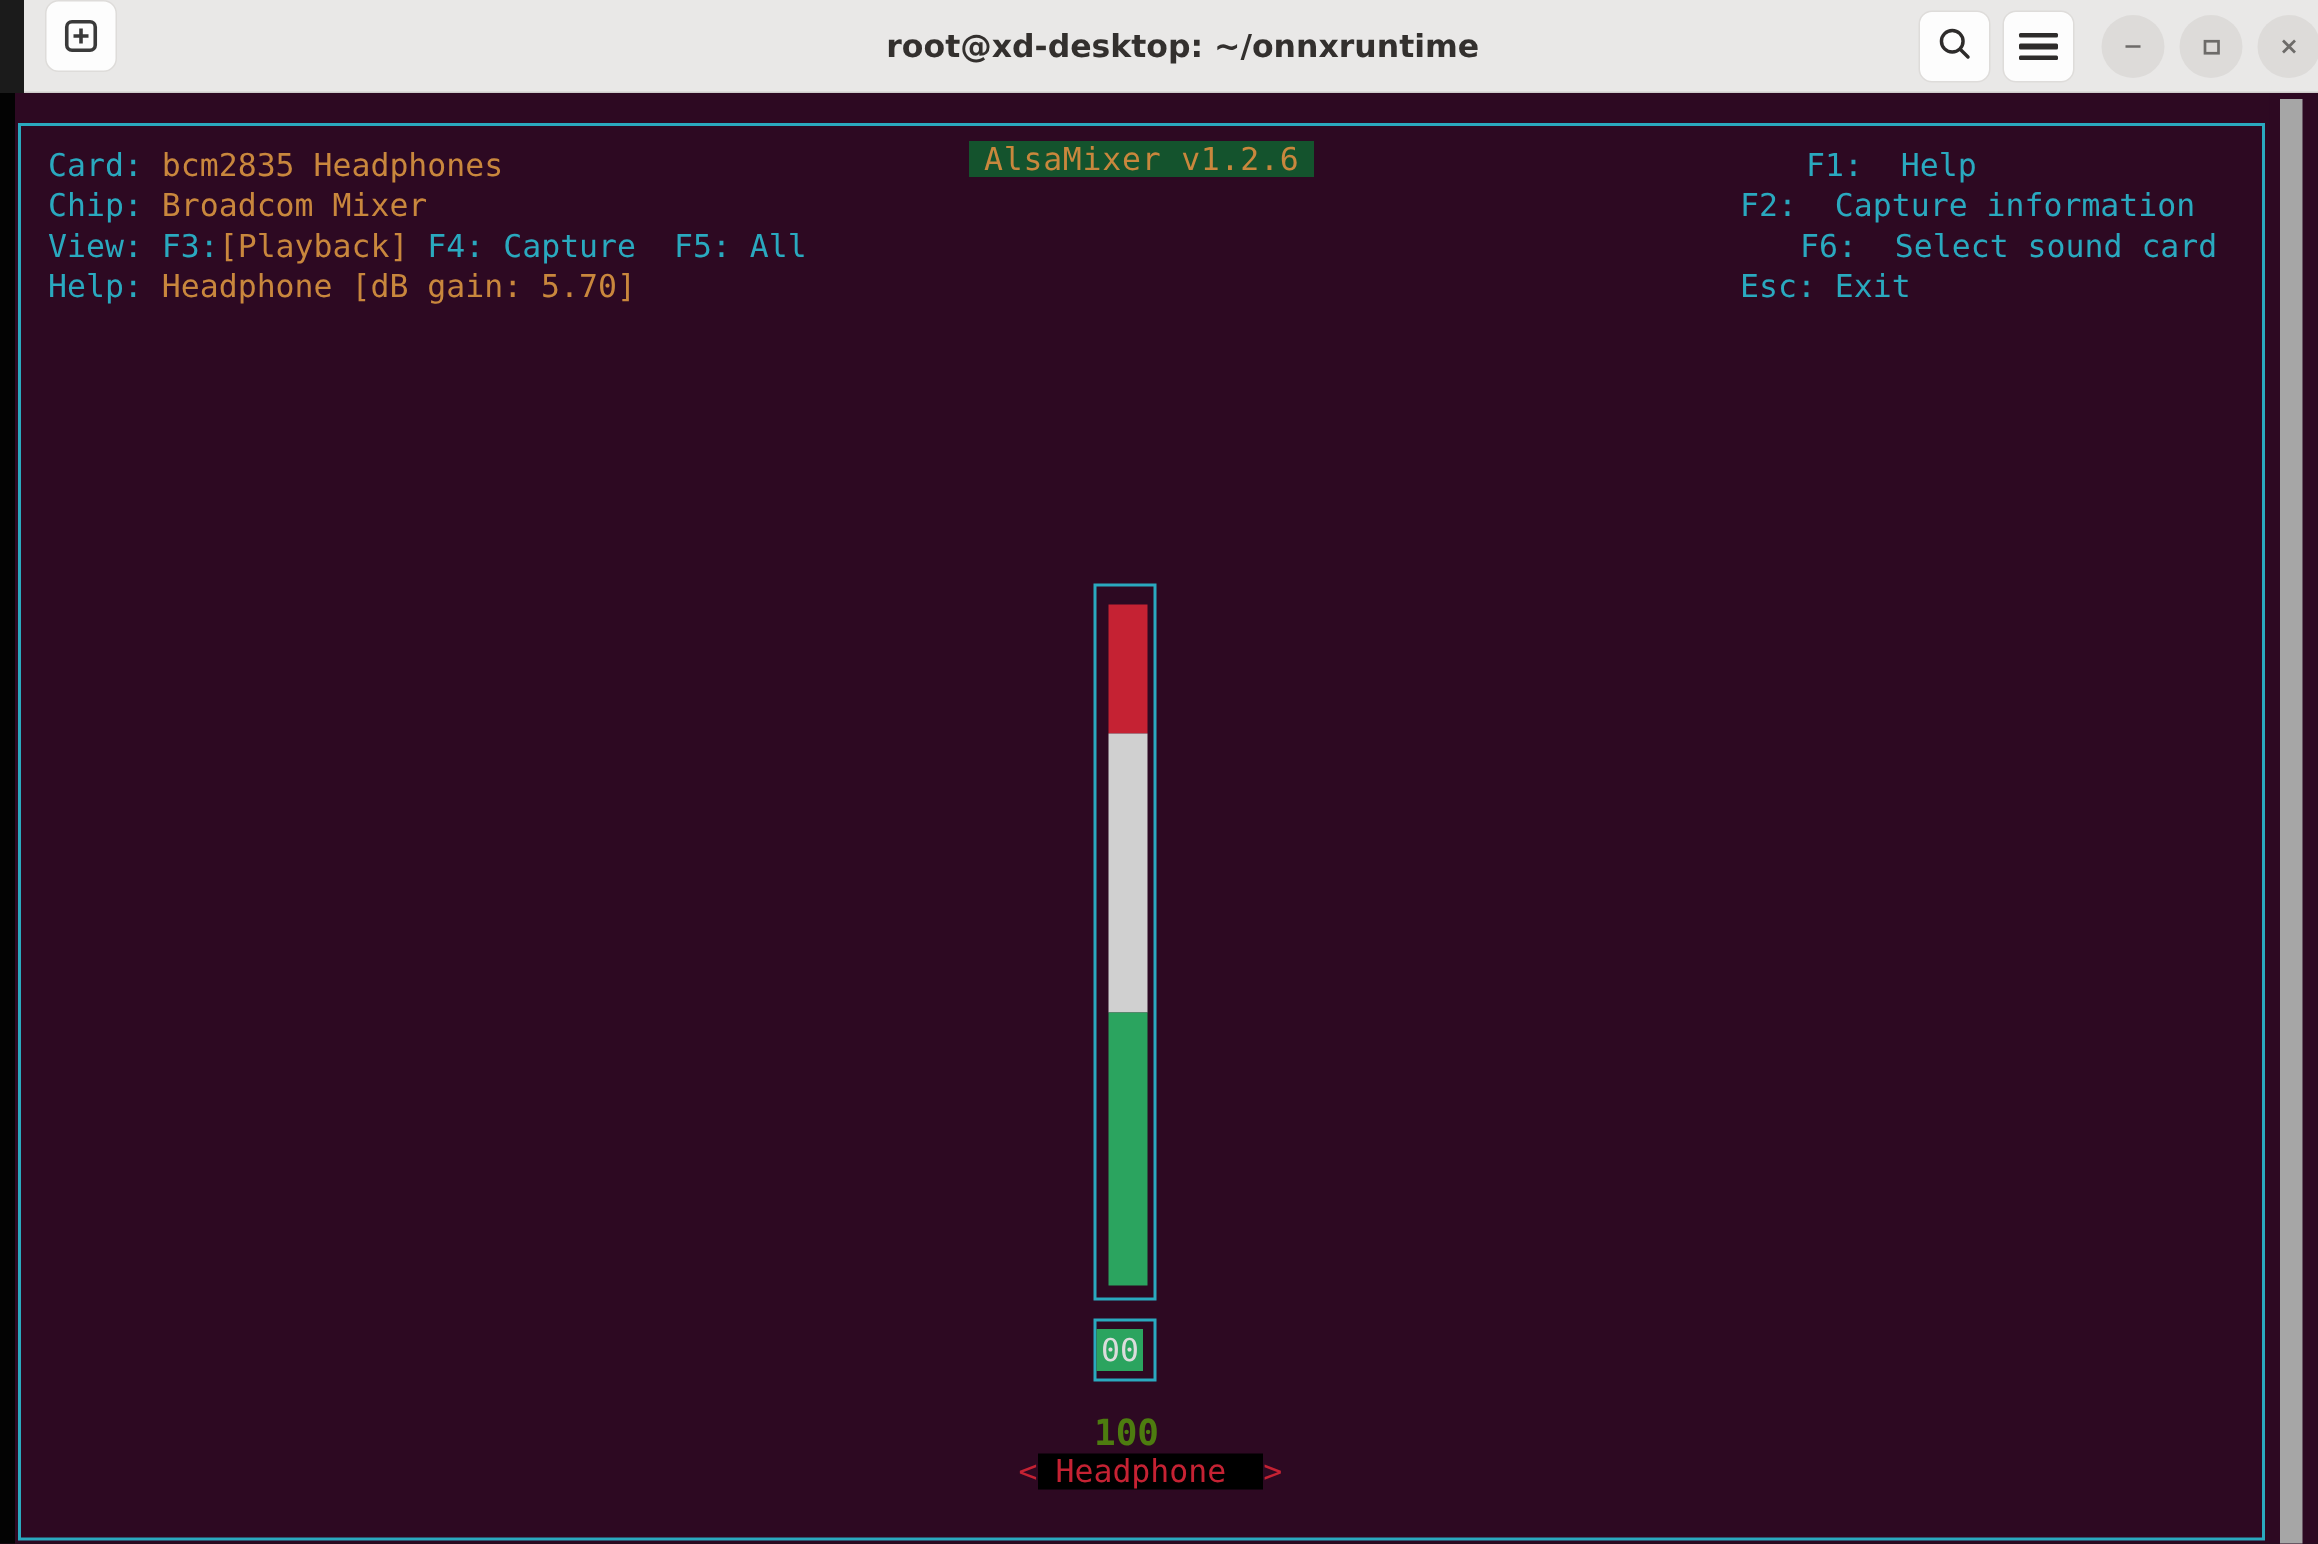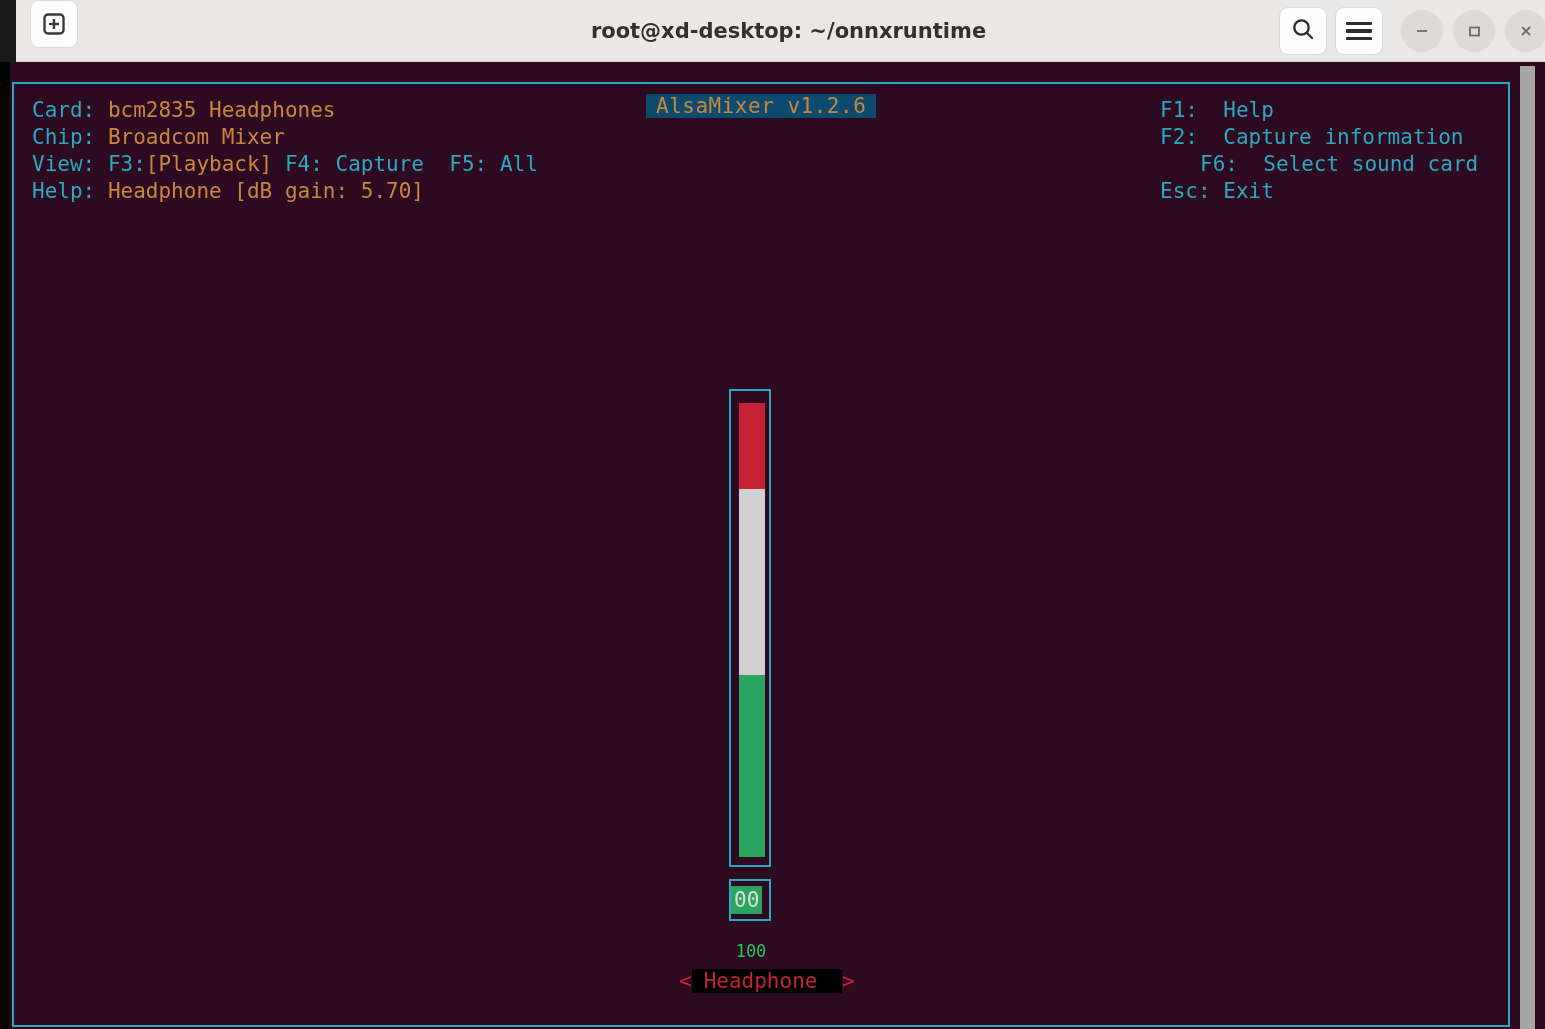--- a/index.html
+++ b/index.html
@@ -71,21 +71,21 @@
   }
 
   
   #mixer-frame{
     position:absolute; left:12px; top:20px;
     width:1498px; height:945px;
     border:2px solid #2aa9bf;
   }
   #frame-title{
     position:absolute; left:632px; top:10px;
-    background:#0c4a6e;
+    background:#14532d;
     padding:0 10px;
     color:#c9873d; font-size:21px; letter-spacing:0.5px;
     white-space:nowrap;
   }
 
   .tline{
     position:absolute; white-space:pre;
     font-size:21px; letter-spacing:0px;
     font-family:"DejaVu Sans Mono", monospace;
   }
@@ -122,21 +122,21 @@
     display:flex; align-items:center; justify-content:flex-start;
   }
   #vol-value{
     background:#2ba45f; color:#dcdcdc;
     font-size:21px; line-height:26px;
     padding:1px 3px;
   }
 
   #vol-max{
     position:absolute; left:-8px; top:552px; width:60px;
-    text-align:center; color:#22c55e; font-size:17px;
+    text-align:center; color:#4d7c0f; font-size:24px;font-weight:bold;
   }
   #vol-name-row{
     position:absolute; left:-50px; top:580px;
     font-size:21px; white-space:pre;
     display:flex; align-items:center;
   }
   .arrow{ color:#c52233; }
   #vol-name{
     background:#000000; color:#c52233;
     padding:0 12px;
@@ -218,21 +218,21 @@
     <div class="tline" style="top:0px;"><span class="c-label">Card:</span><span class="c-val"> </span><span class="c-val">bcm2835 Headphones</span></div>
 
     <div class="tline" style="top:27px;"><span class="c-label">Chip:</span><span class="c-val"> </span><span class="c-val">Broadcom Mixer</span></div>
 
     <div class="tline" style="top:54px;"><span class="c-label">View:</span><span class="c-val"> </span><span class="c-label">F3:</span><span class="c-val">[Playback]</span><span class="c-val"> </span><span class="c-label">F4:</span><span class="c-cyan"> </span><span class="c-cyan">Capture</span><span class="c-cyan">  </span><span class="c-label">F5:</span><span class="c-cyan"> </span><span class="c-cyan">All</span></div>
 
     <div class="tline" style="top:81px;"><span class="c-label">Help:</span><span class="c-val"> </span><span class="c-val">Headphone [dB gain: 5.70]</span></div>
   </div>
 
   <div id="help-block">
-    <div class="tline" style="top:0px;"><span>F1:</span><span>  </span><span>Help</span></div>
+    <div class="tline" style="top:0px;margin-left:44px;"><span>F1:</span><span>  </span><span>Help</span></div>
     <div class="tline" style="top:27px;"><span>F2:</span><span>  </span><span>Capture information</span></div>
     <div class="tline" style="top:54px;margin-left:40px;"><span>F6:</span><span>  </span><span>Select sound card</span></div>
     <div class="tline" style="top:81px;"><span>Esc:</span><span> </span><span>Exit</span></div>
   </div>
 
   <div id="vol-col">
 
     <div id="vol-outer">
       <div id="vol-fill">
         <div class="seg-red" style="flex: 0 0 19%; background: rgb(197, 34, 51);"></div>

